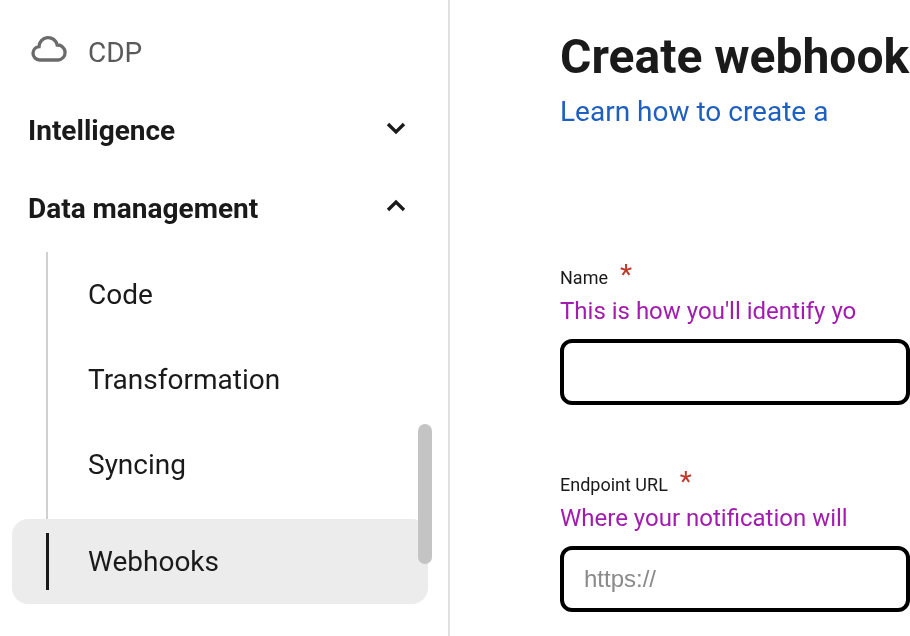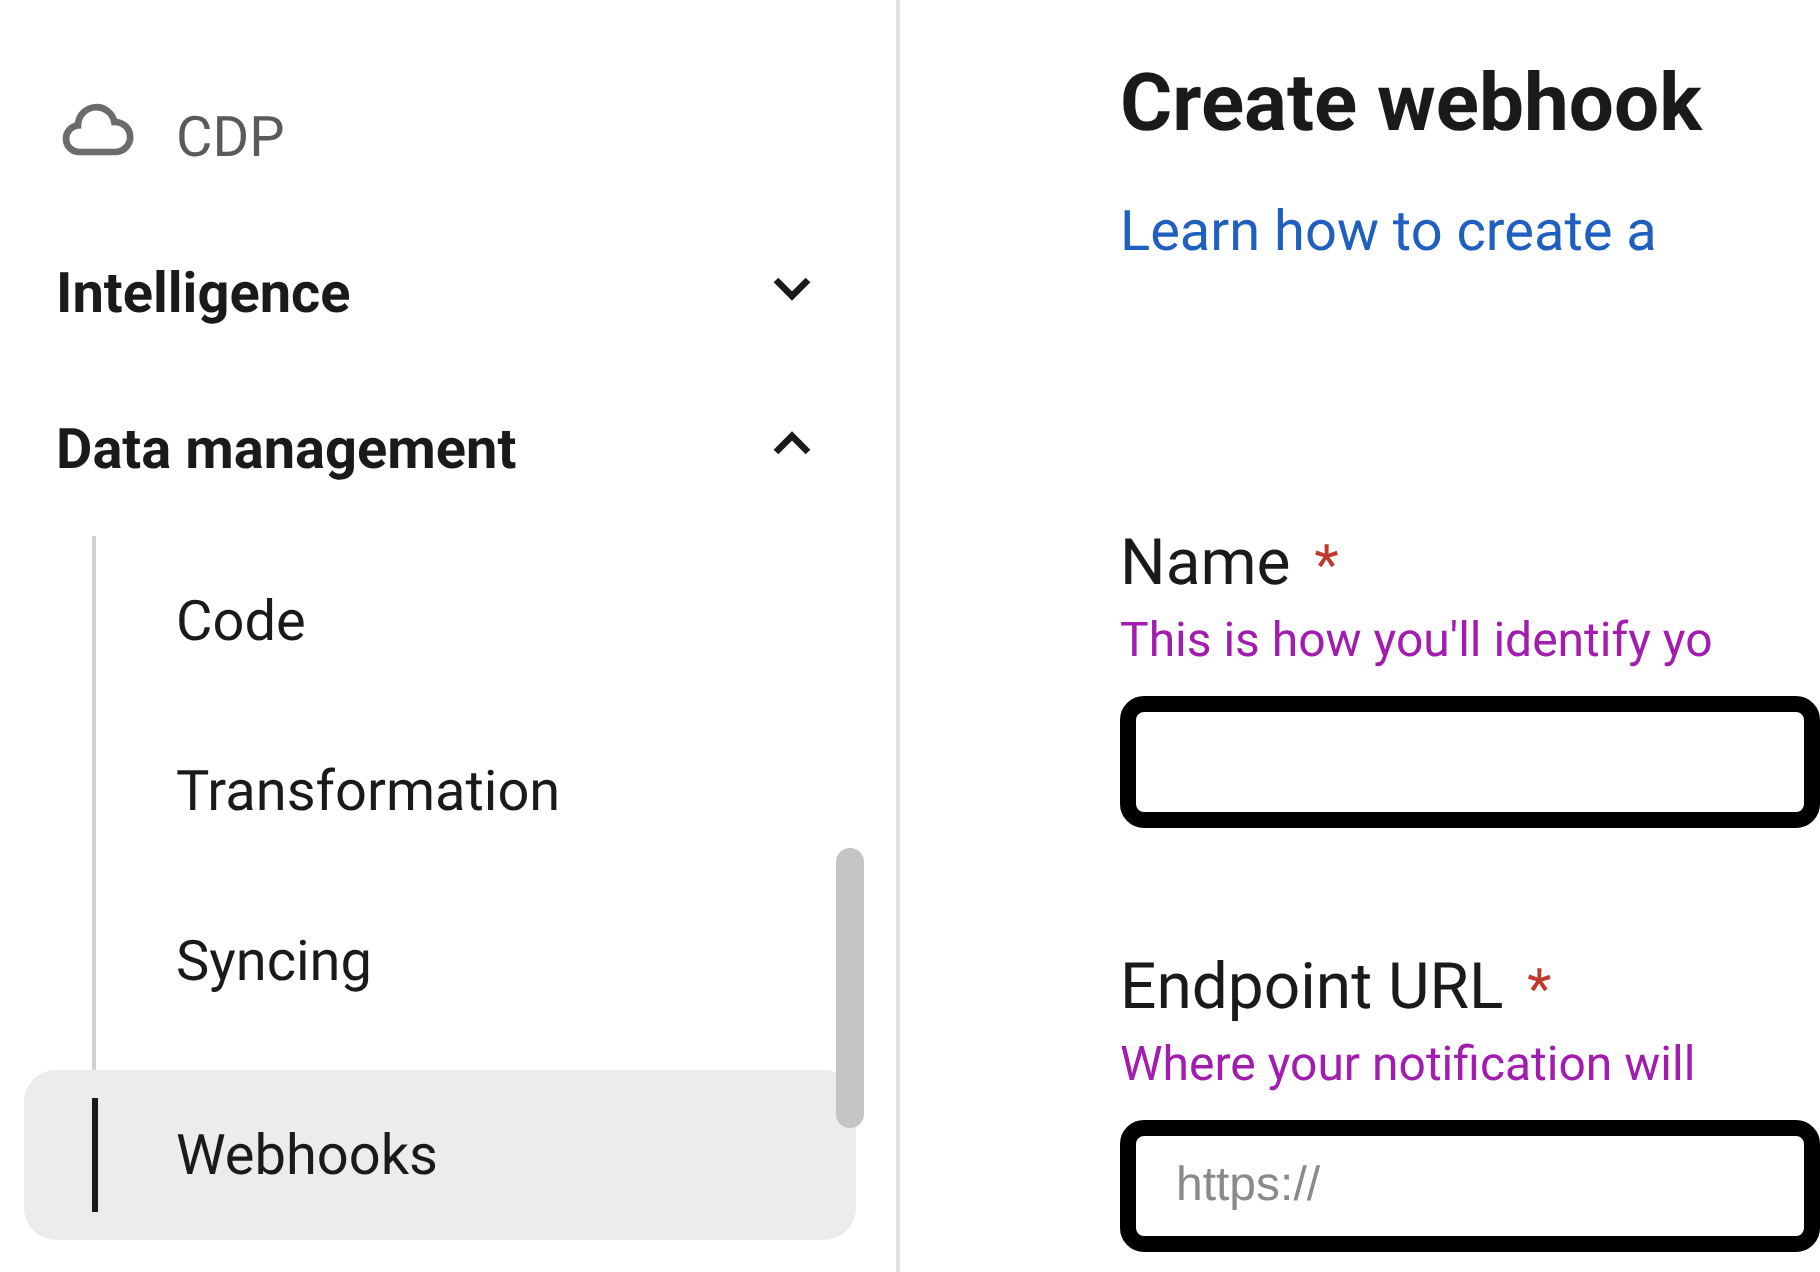--- a/index.html
+++ b/index.html
@@ -15,21 +15,21 @@
       height: 636px;
       overflow: hidden;
       position: relative;
     }
     .sidebar {
       position: absolute;
       left: 0;
       top: 0;
       width: 440px;
       height: 618px;
-      padding: 36px 0;
+      padding: 20px 0;
     }
     .sidebar-top-item {
       display: flex;
       align-items: center;
       padding: 10px 28px;
       gap: 20px;
       cursor: pointer;
     }
     .cloud-icon svg {
       width: 40px;
@@ -120,59 +120,59 @@
       height: 636px;
       background: #e0e0e0;
     }
     .main {
       position: absolute;
       left: 560px;
       top: 28px;
       right: 0;
     }
     .page-title {
-      font-size: 40px;
+      font-size: 48px;
       font-weight: 700;
       color: #1a1a1a;
-      margin-bottom: 24px;
+      margin-bottom: 10px;
     }
     .page-link {
       font-size: 28px;
       color: #1f5fbf;
       cursor: pointer;
       margin-bottom: 60px;
       display: inline-block;
     }
     .form-field {
       margin-top: 60px;
     }
     .form-field.first {
       margin-top: 70px;
     }
     .field-label {
-      font-size: 32px;
+      font-size: 18px;
       color: #1a1a1a;
       font-weight: 400;
       display: inline-block;
     }
     .required-asterisk {
       color: #c0392b;
       font-size: 28px;
       margin-left: 8px;
     }
     .field-help {
       font-size: 24px;
       color: #a21caf;
       margin-top: 6px;
     }
     .text-input {
       margin-top: 14px;
       width: 350px;
       height: 66px;
-      border: 8px solid #000000;
+      border: 4px solid #000000;
       border-radius: 12px;
       font-size: 24px;
       padding: 0 20px;
       color: #1a1a1a;
       outline: none;
     }
     .text-input::placeholder {
       color: #8a8a8a;
     }
   </style>

